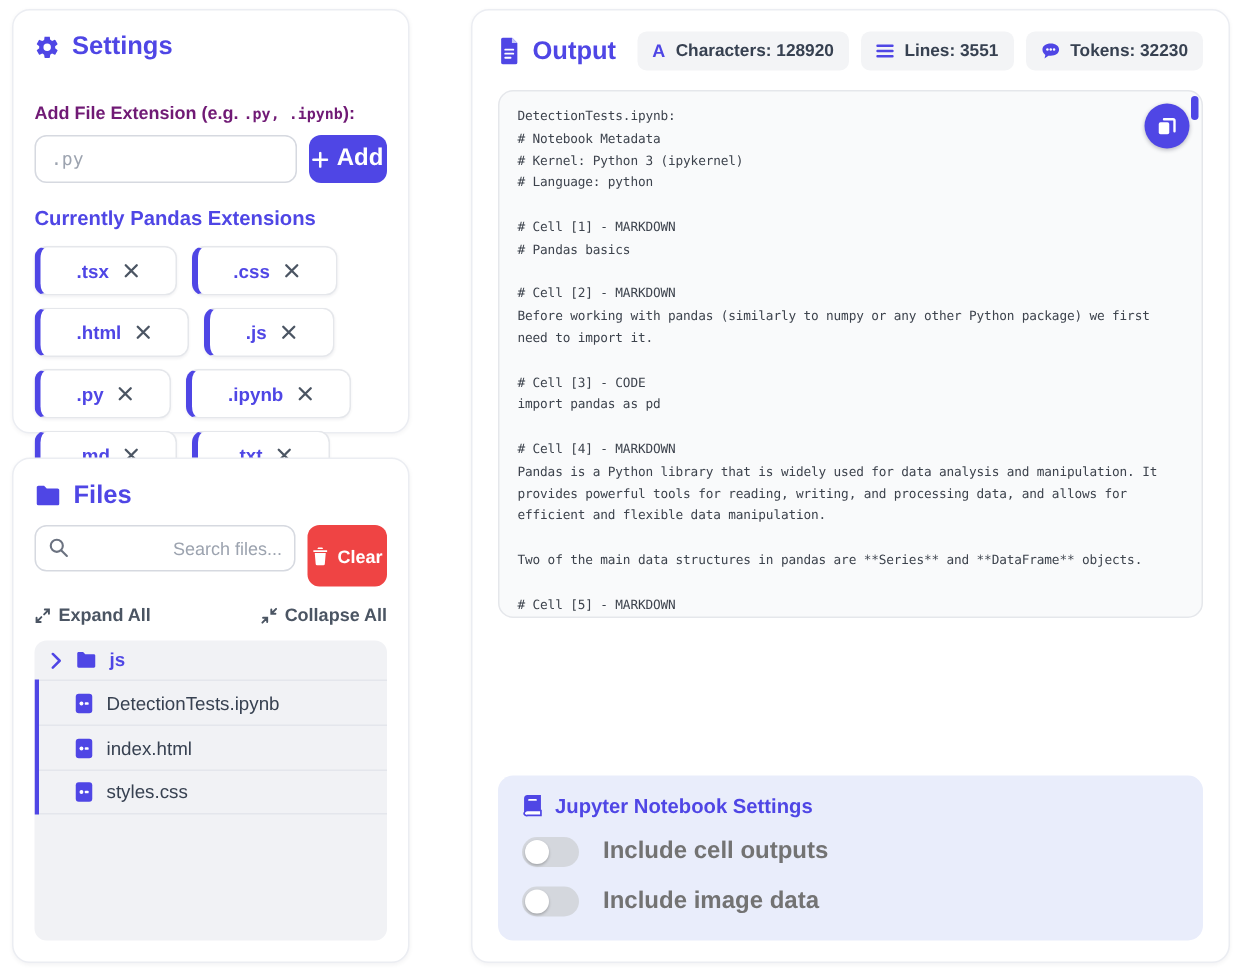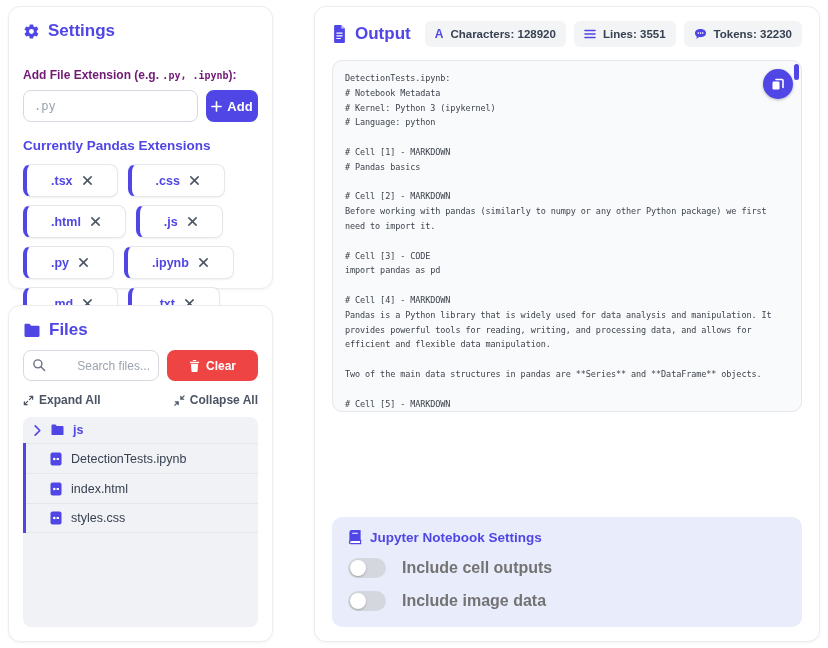--- a/index.html
+++ b/index.html
@@ -15,35 +15,35 @@
 
   .panel-title { display:flex; align-items:center; gap:8px; color:#4f46e5; font-size:17px; font-weight:700; }
   .panel-title svg { flex:none; }
 
   .field-label { margin-top:27px; font-size:12px; font-weight:700; color:#701a75; }
   .mono { font-family:"DejaVu Sans Mono", monospace; font-size:10px; font-weight:600; }
 
   .add-row { margin-top:8px; display:flex; gap:8px; }
   .ext-input { flex:1; height:32px; border:1px solid #d6d9e0; border-radius:8px; padding:0 10px; font-size:12px; font-family:"DejaVu Sans Mono", monospace; color:#374151; outline:none; }
   .ext-input::placeholder { color:#9ca3af; }
-  .add-btn { height:32px; width:58px; border:none; background:#4f46e5; color:#fff; border-radius:8px; font-size:13px; font-weight:600; display:flex; align-items:center; justify-content:center; gap:5px; cursor:pointer; font-family:inherit; }
+  .add-btn { height:32px; width:58px; border:none; background:#4f46e5; color:#fff; border-radius:8px; font-size:16px; font-weight:600; display:flex; align-items:center; justify-content:center; gap:5px; cursor:pointer; font-family:inherit; }
 
   .section-heading { margin-top:16px; font-size:13.5px; font-weight:700; color:#4f46e5; }
 
   .chips { margin-top:11px; display:flex; flex-wrap:wrap; gap:8px 10px; }
   .chip { display:inline-flex; align-items:center; gap:9px; background:#fff; border:1px solid #e5e7eb; border-left:4px solid #4f46e5; border-radius:8px; padding:0 24px; height:33px; box-shadow:0 1px 2px rgba(20,20,45,.06); }
   .chip-label { color:#4f46e5; font-size:12.5px; font-weight:600; }
   .chip-x { display:flex; cursor:pointer; }
 
   .search-row { margin-top:10px; display:flex; gap:8px; }
   .search-wrap { position:relative; flex:1; }
   .search-wrap svg { position:absolute; left:9px; top:8px; }
   .search-input { width:100%; height:31px; border:1px solid #d6d9e0; border-radius:8px; padding:0 8px 0 28px; font-size:12px; color:#374151; outline:none; font-family:inherit;text-align:right; }
   .search-input::placeholder { color:#9ca3af; }
-  .clear-btn { height:31px; padding:0 22px; border:none; background:#ef4444; color:#fff; border-radius:8px; font-size:12px; font-weight:600; display:flex; align-items:center; gap:6px; cursor:pointer; font-family:inherit; }
+  .clear-btn { height:41px; padding:0 3px; border:none; background:#ef4444; color:#fff; border-radius:8px; font-size:12px; font-weight:600; display:flex; align-items:center; gap:6px; cursor:pointer; font-family:inherit; }
 
   .tree-actions { margin-top:12px; display:flex; gap:24px; font-size:12px; color:#4b5563; font-weight:600;justify-content:space-between; }
   .tree-action { display:flex; align-items:center; gap:5px; cursor:pointer; }
 
   .tree { margin-top:10px; flex:1; background:#f1f2f5; border-radius:8px; overflow:hidden; }
   .tree-row { display:flex; align-items:center; gap:8px; padding:6px 10px; height:26px; cursor:pointer; }
   .tree-row-folder-label { font-size:12.5px; font-weight:600; color:#4f46e5; }
   .tree-children { border-left:3px solid #4f46e5; }
   .tree-file { display:flex; align-items:center; gap:9px; padding:0 10px 0 24px; height:30px; border-top:1px solid #e4e6ec; cursor:pointer; }
   .tree-file:last-child { border-bottom:1px solid #e4e6ec; }

